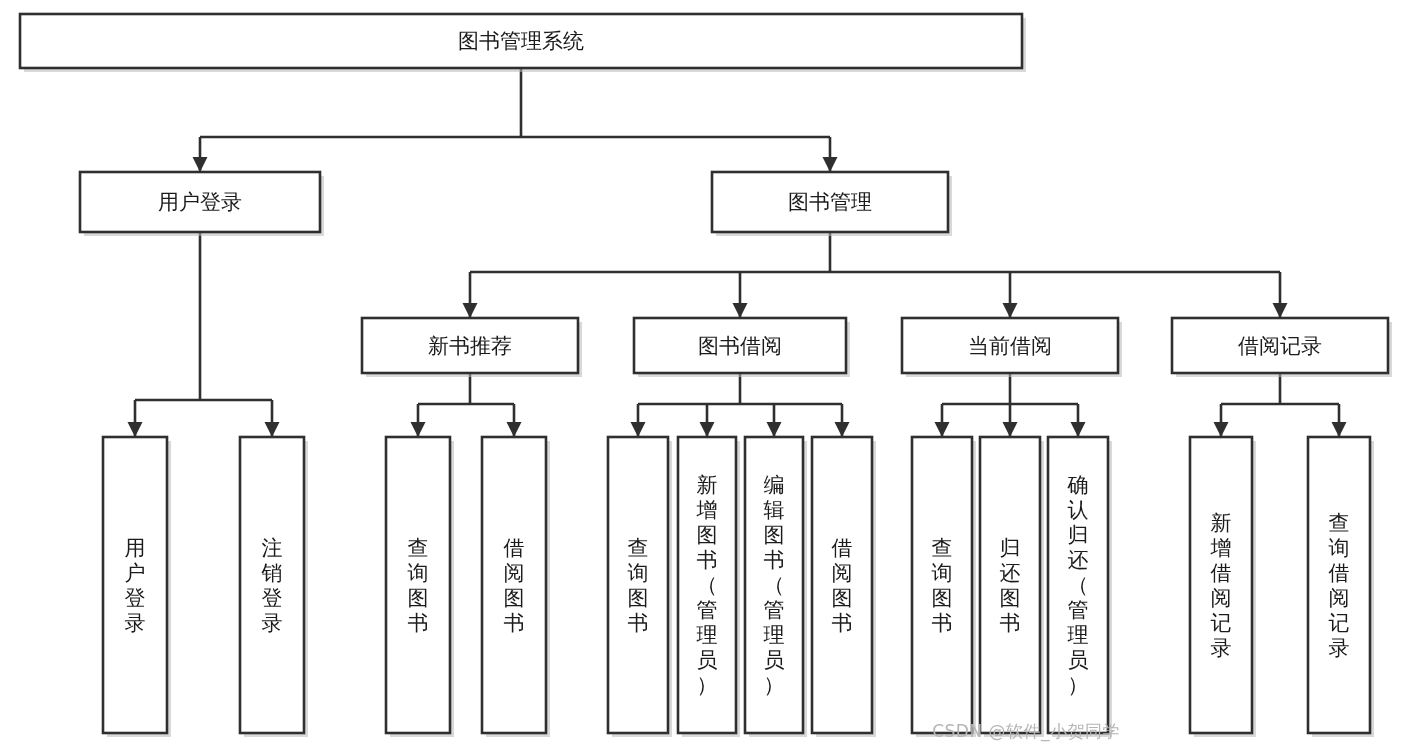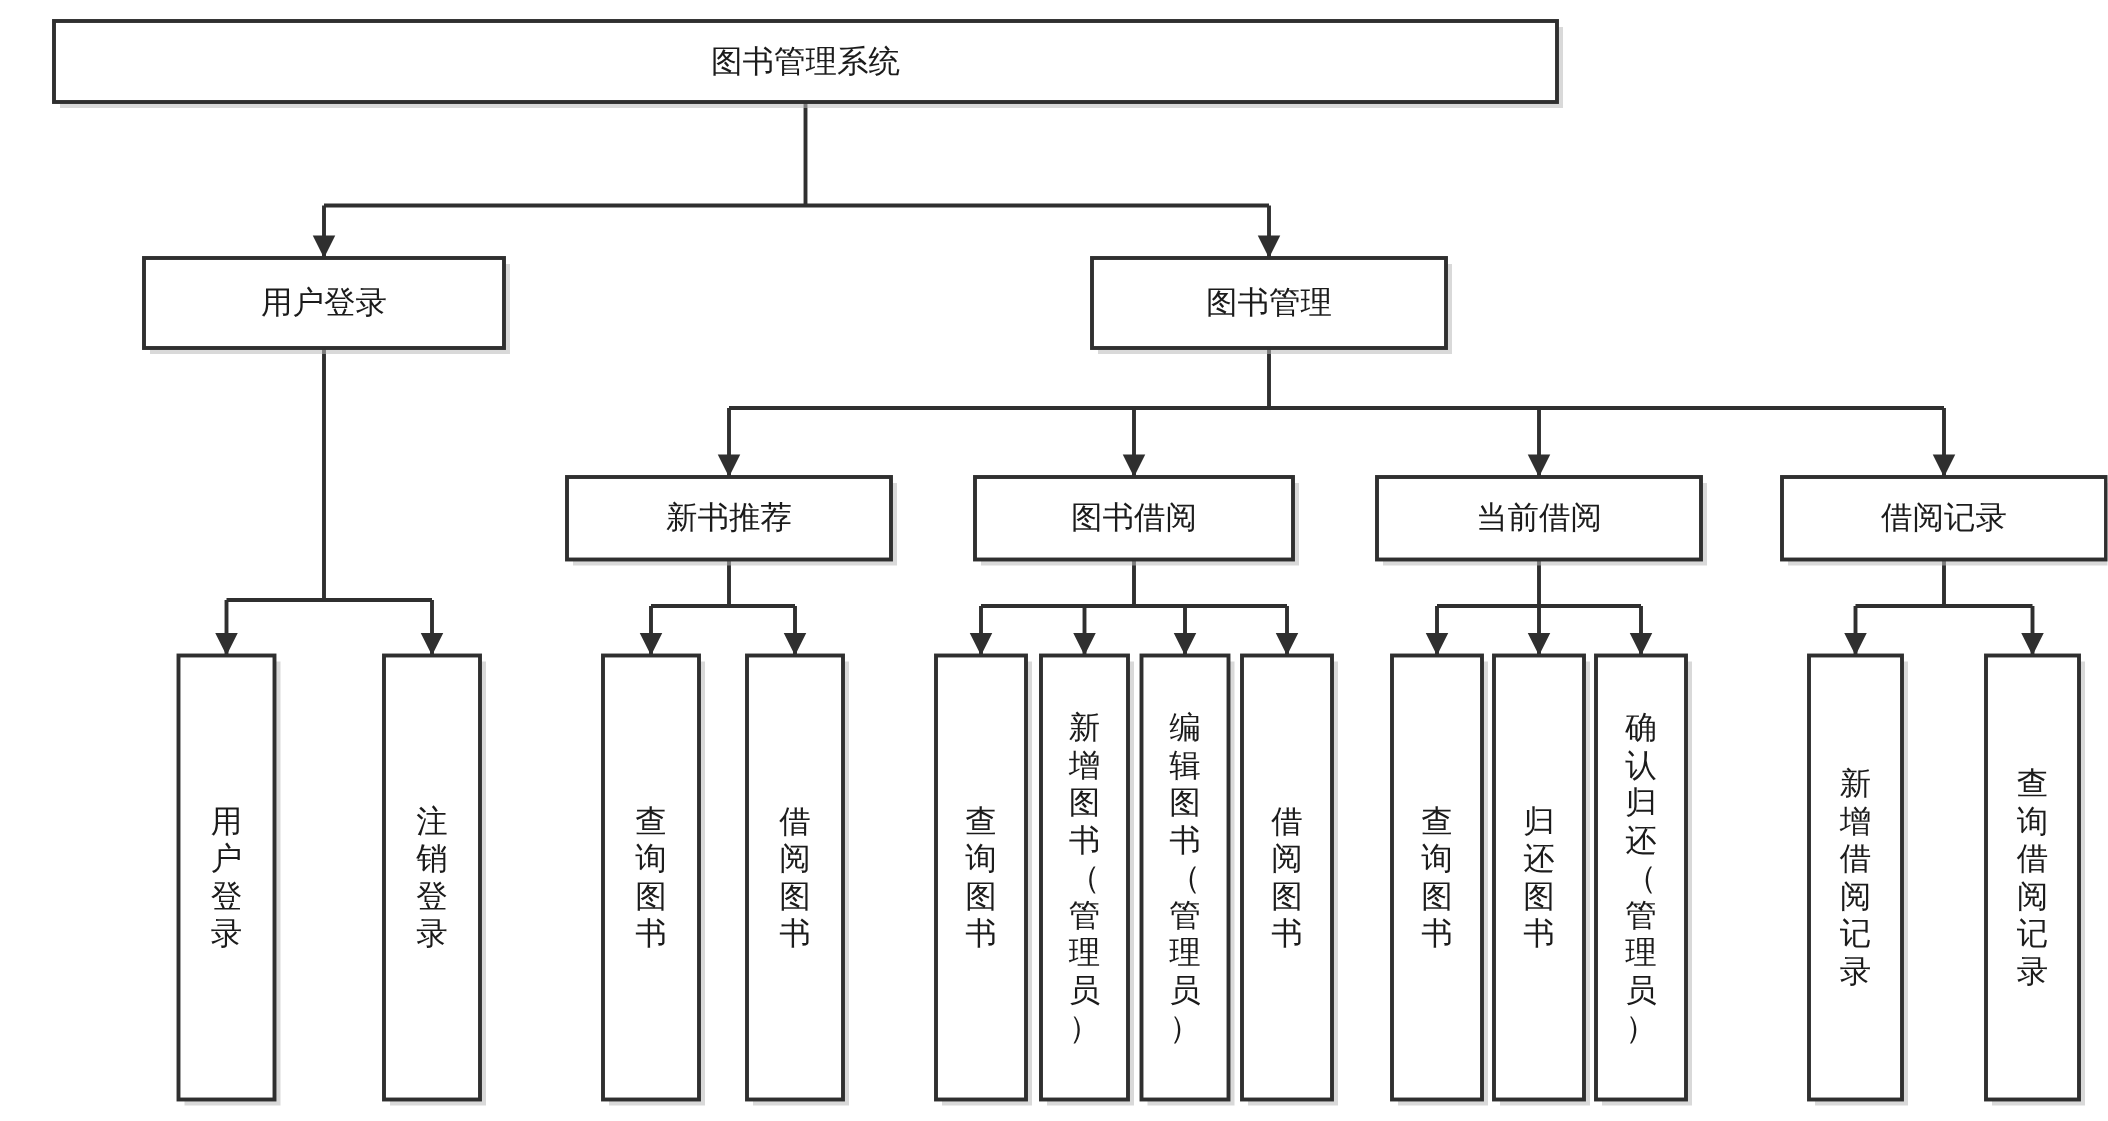--- a/index.html
+++ b/index.html
@@ -11,21 +11,20 @@
     width: 1405px;
     height: 747px;
     font-family: "DejaVu Sans", "Liberation Sans", sans-serif;
     overflow: hidden;
     position: relative;
   }
   #diagram-root {
     position: relative;
     width: 1128px;
     height: 747px;
-    margin-left: 16px;
   }
   svg#flow {
     position: absolute;
     left: 0;
     top: 0;
     width: 1405px;
     height: 747px;
     display: block;
   }
   .node-rect {
@@ -239,13 +238,14 @@
           <rect x="1190" y="437" width="62" height="296" class="node-rect"></rect>
           <text x="1221" y="529.5" class="node-label-v"><tspan x="1221" dy="0">新</tspan><tspan x="1221" dy="25">增</tspan><tspan x="1221" dy="25">借</tspan><tspan x="1221" dy="25">阅</tspan><tspan x="1221" dy="25">记</tspan><tspan x="1221" dy="25">录</tspan></text>
         </g>
         <g>
           <rect x="1312" y="441" width="62" height="296" class="node-shadow"></rect>
           <rect x="1308" y="437" width="62" height="296" class="node-rect"></rect>
           <text x="1339" y="529.5" class="node-label-v"><tspan x="1339" dy="0">查</tspan><tspan x="1339" dy="25">询</tspan><tspan x="1339" dy="25">借</tspan><tspan x="1339" dy="25">阅</tspan><tspan x="1339" dy="25">记</tspan><tspan x="1339" dy="25">录</tspan></text>
         </g>
       </g>
   </svg>
+  <div class="watermark-text">CSDN @软件_小贺同学</div>
 </div>
 
 </body></html>

